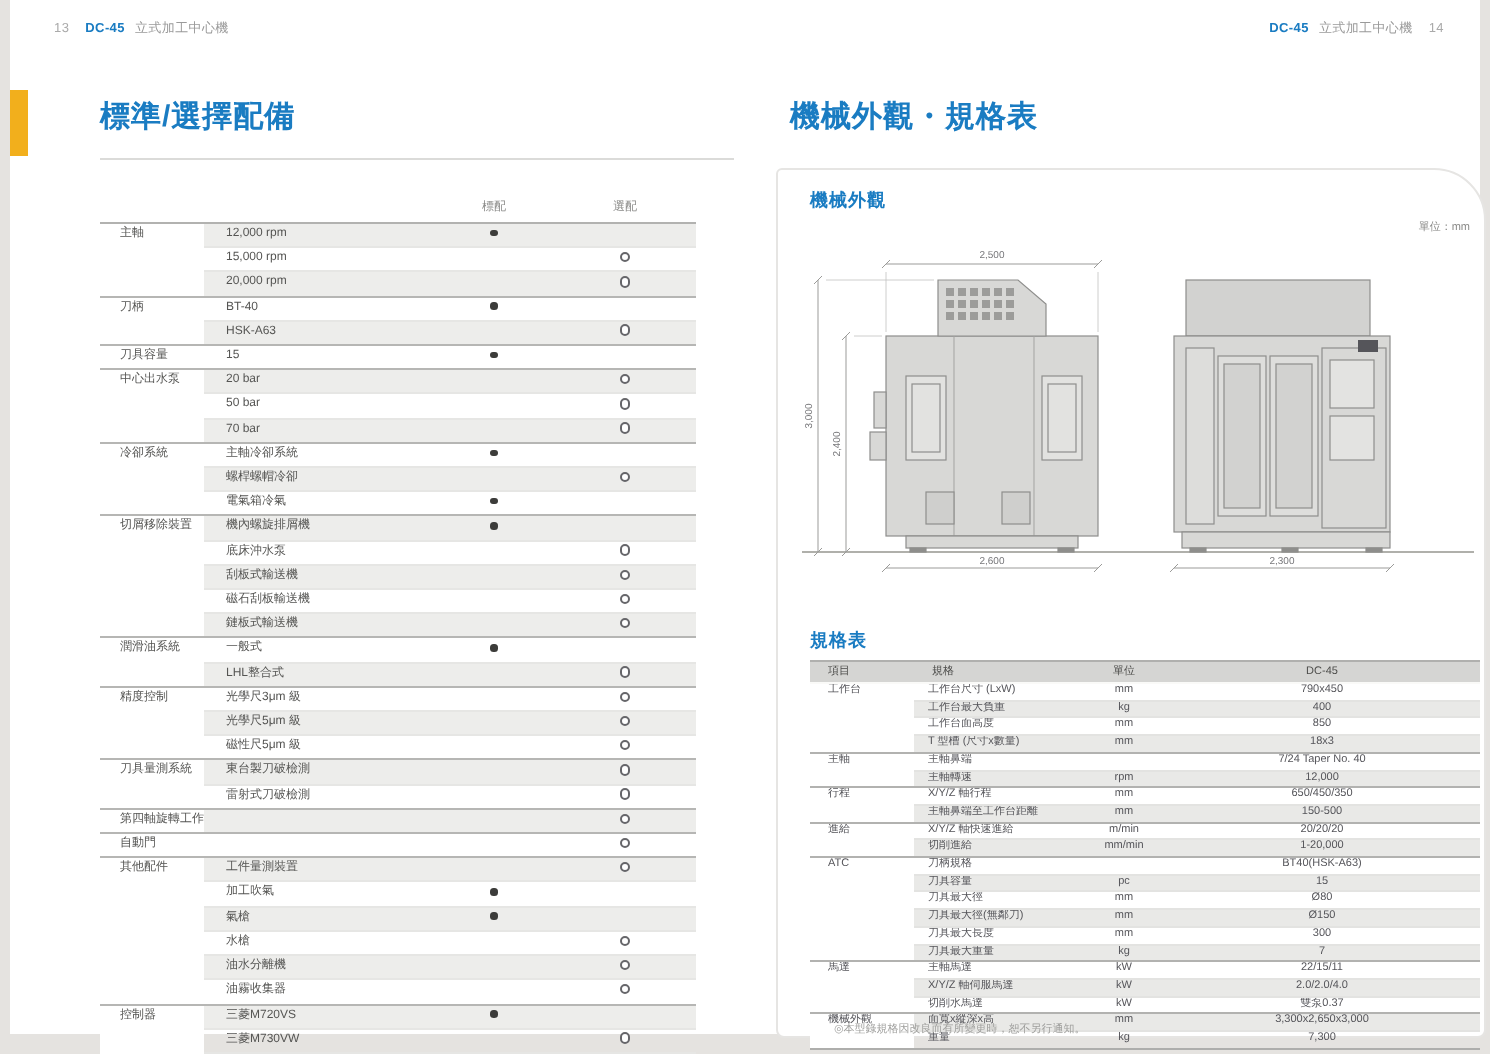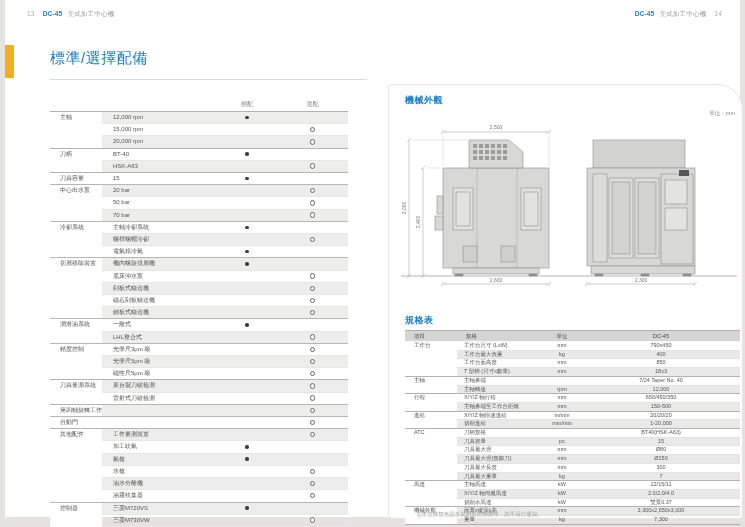--- a/index.html
+++ b/index.html
@@ -13,21 +13,21 @@
   .yellow-tab{position:absolute;left:5px;top:45px;width:9px;height:33px;background:#f2af1c;}
 
   
   .hdr{position:absolute;top:10px;font-size:6.5px;color:#9a9a9a;letter-spacing:.2px;}
   .hdr .pg{color:#aaaaaa;margin:0 6px;}
   .hdr .brand{color:#1a7cc2;font-weight:bold;margin-right:3px;}
   .hdr-left{left:16px;}
   .hdr-right{right:12px;text-align:right;}
 
   
-  .page-title{position:absolute;top:49px;font-size:15px;font-weight:normal;color:#1a7cc2;letter-spacing:.5px;}
+  .page-title{position:absolute;top:49px;font-size:15px;font-weight:bold;color:#1a7cc2;letter-spacing:.5px;}
   .title-left{left:45px;}
   .title-right{left:390px;}
   .rule-left{position:absolute;left:45px;top:79px;width:317px;height:0;border-top:1px solid #dbdbd9;}
 
   
   .right-card{position:absolute;left:383px;top:84px;width:353px;height:433px;
     border:1px solid #e6e5e3;border-radius:3px 26px 4px 4px;background:#ffffff;}
 
   .sec-label{position:absolute;font-size:9px;font-weight:bold;color:#1a7cc2;letter-spacing:.5px;}
   .lbl-appearance{left:400px;top:94px;}
@@ -309,20 +309,21 @@
           </tr>
           <tr>
             <td class="eq-item shade">FANUC 0i-M</td>
             <td class="dotc shade"></td>
             <td class="dotc shade"></td>
           </tr>
         </tbody>
       </table>
   </div>
 
+  <div class="page-title title-right">機械外觀・規格表</div>
   <div class="right-card"></div>
 
   <div class="sec-label lbl-appearance">機械外觀</div>
   <div class="unit-note">單位：mm</div>
 
   <svg class="drawing-svg" width="345" height="180" viewBox="0 0 345 180">
 
     <line x1="4" y1="158" x2="340" y2="158" stroke="#96968f" stroke-width="0.7"></line>
 
     <g stroke="#8e8e8c" stroke-width="0.6" fill="#d8d8d6">

